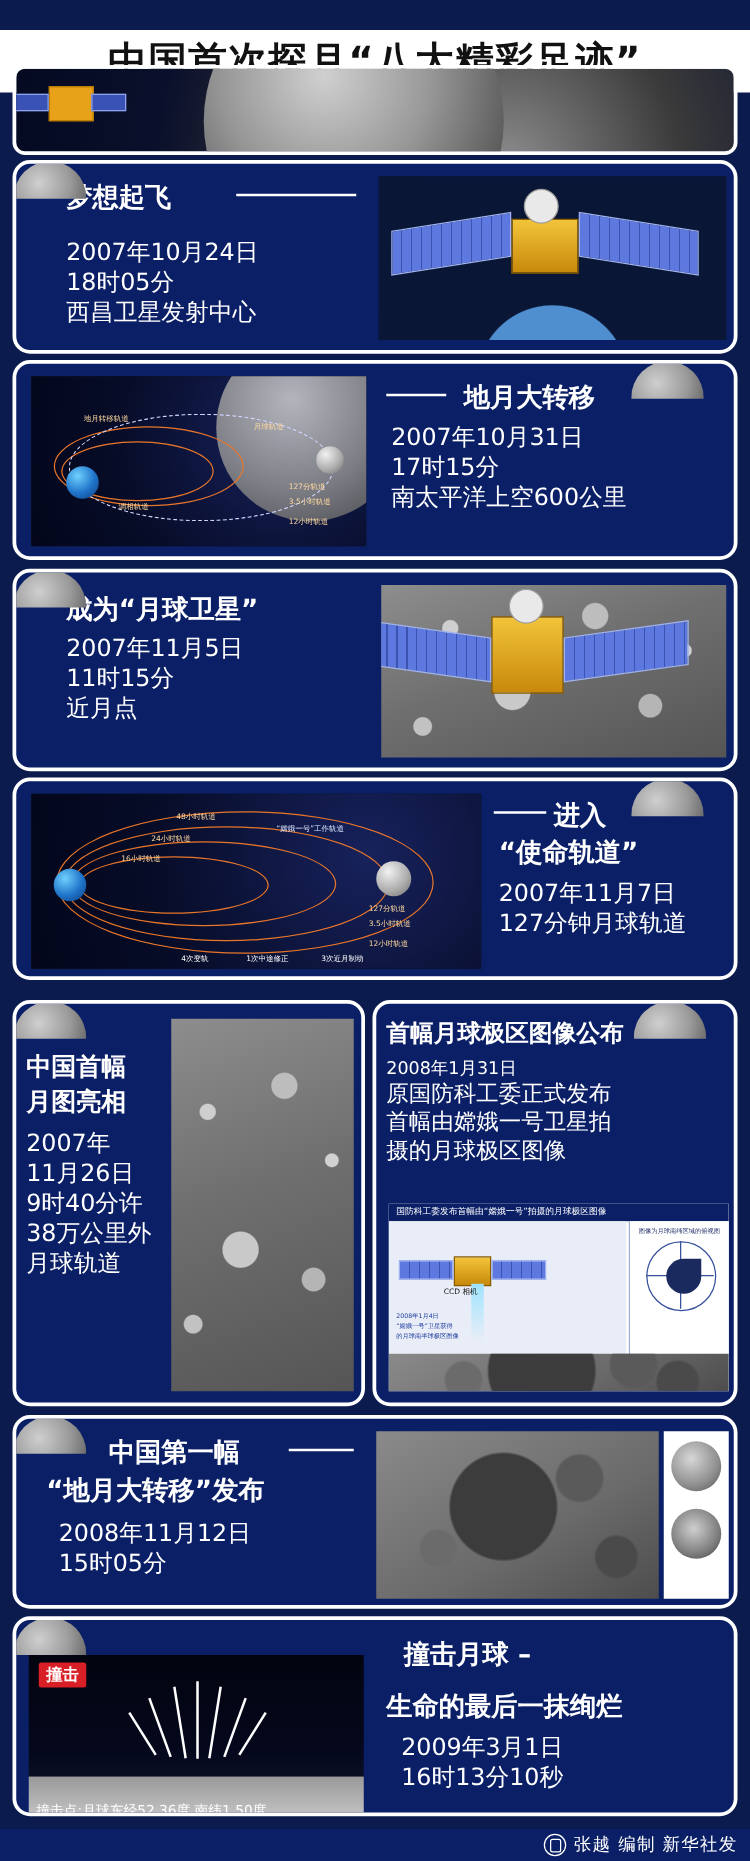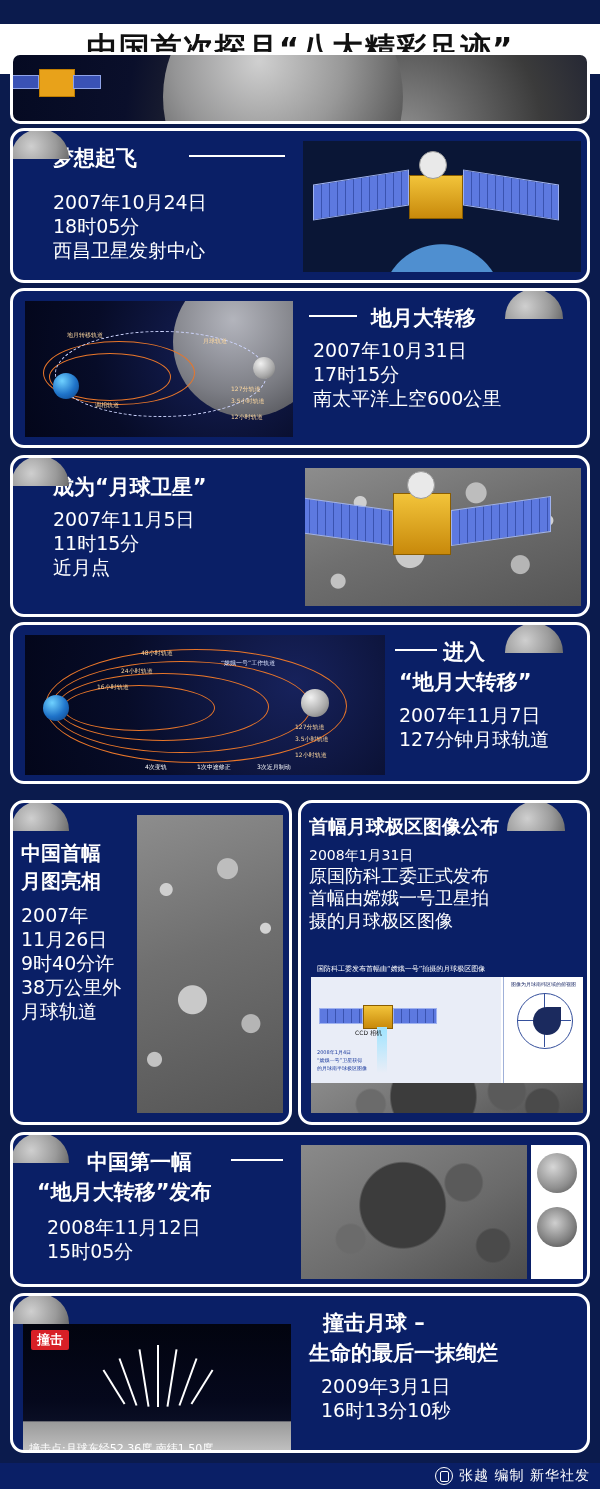--- a/index.html
+++ b/index.html
@@ -192,21 +192,21 @@
       <div class="lbl w" style="left:196px;top:24px;">“嫦娥一号”工作轨道</div>
       <div class="lbl" style="left:270px;top:88px;">127分轨道</div>
       <div class="lbl" style="left:270px;top:100px;">3.5小时轨道</div>
       <div class="lbl" style="left:270px;top:116px;">12小时轨道</div>
       <div class="lbl" style="left:120px;top:128px;color:#ffffff;">4次变轨</div>
       <div class="lbl" style="left:172px;top:128px;color:#ffffff;">1次中途修正</div>
       <div class="lbl" style="left:232px;top:128px;color:#ffffff;">3次近月制动</div>
     </div>
     <div class="txt" style="left:386px;top:14px;">
       <div class="big" style="margin-left:44px;">进入</div>
-      <div class="big" style="margin-top:4px;">“地月大转移”</div>
+      <div class="big" style="margin-top:4px;">“使命轨道”</div>
       <div class="line" style="margin-top:8px;">2007年11月7日</div>
       <div class="line">127分钟月球轨道</div>
     </div>
     <div class="rule" style="left:382px;top:24px;width:42px;"></div>
     <div class="moonbump" style="right:24px;top:-2px;">
         <i></i>
       </div>
   </div>
 
   <div class="panel" style="left:10px;top:800px;width:282px;height:325px;">
@@ -290,21 +290,21 @@
         <span style="position:absolute;left:-14px;top:-52px;width:2px;height:58px;background:#fff;transform:rotate(-9deg);"></span>
         <span style="position:absolute;left:0px;top:-56px;width:2px;height:62px;background:#fff;"></span>
         <span style="position:absolute;left:14px;top:-52px;width:2px;height:58px;background:#fff;transform:rotate(9deg);"></span>
         <span style="position:absolute;left:30px;top:-44px;width:2px;height:50px;background:#fff;transform:rotate(20deg);"></span>
         <span style="position:absolute;left:44px;top:-34px;width:2px;height:40px;background:#fff;transform:rotate(32deg);"></span>
       </div>
       <div class="caption" style="left:6px;bottom:6px;">撞击点:月球东经52.36度  南纬1.50度</div>
     </div>
     <div class="txt" style="left:296px;top:14px;">
       <div class="big" style="margin-left:14px;">撞击月球 –</div>
-      <div class="big" style="margin-top:4px;">生命的最后一抹绚烂</div>
+      <div class="big" style="margin-top:16px;">生命的最后一抹绚烂</div>
       <div class="line" style="margin-top:8px;margin-left:12px;">2009年3月1日</div>
       <div class="line" style="margin-left:12px;">16时13分10秒</div>
     </div>
     <div class="moonbump" style="left:-2px;top:-2px;">
         <i></i>
       </div>
   </div>
 
   <div class="footer">
     <span class="logo"></span>

